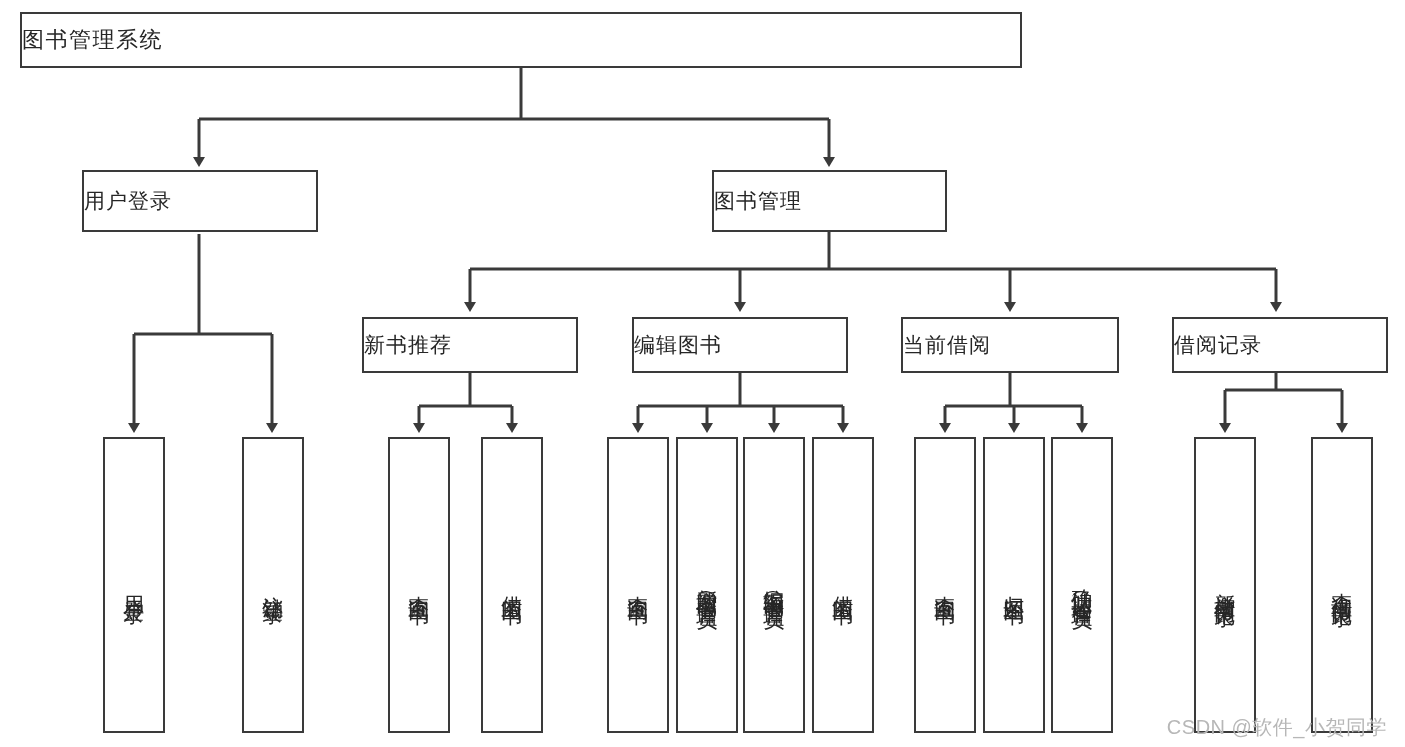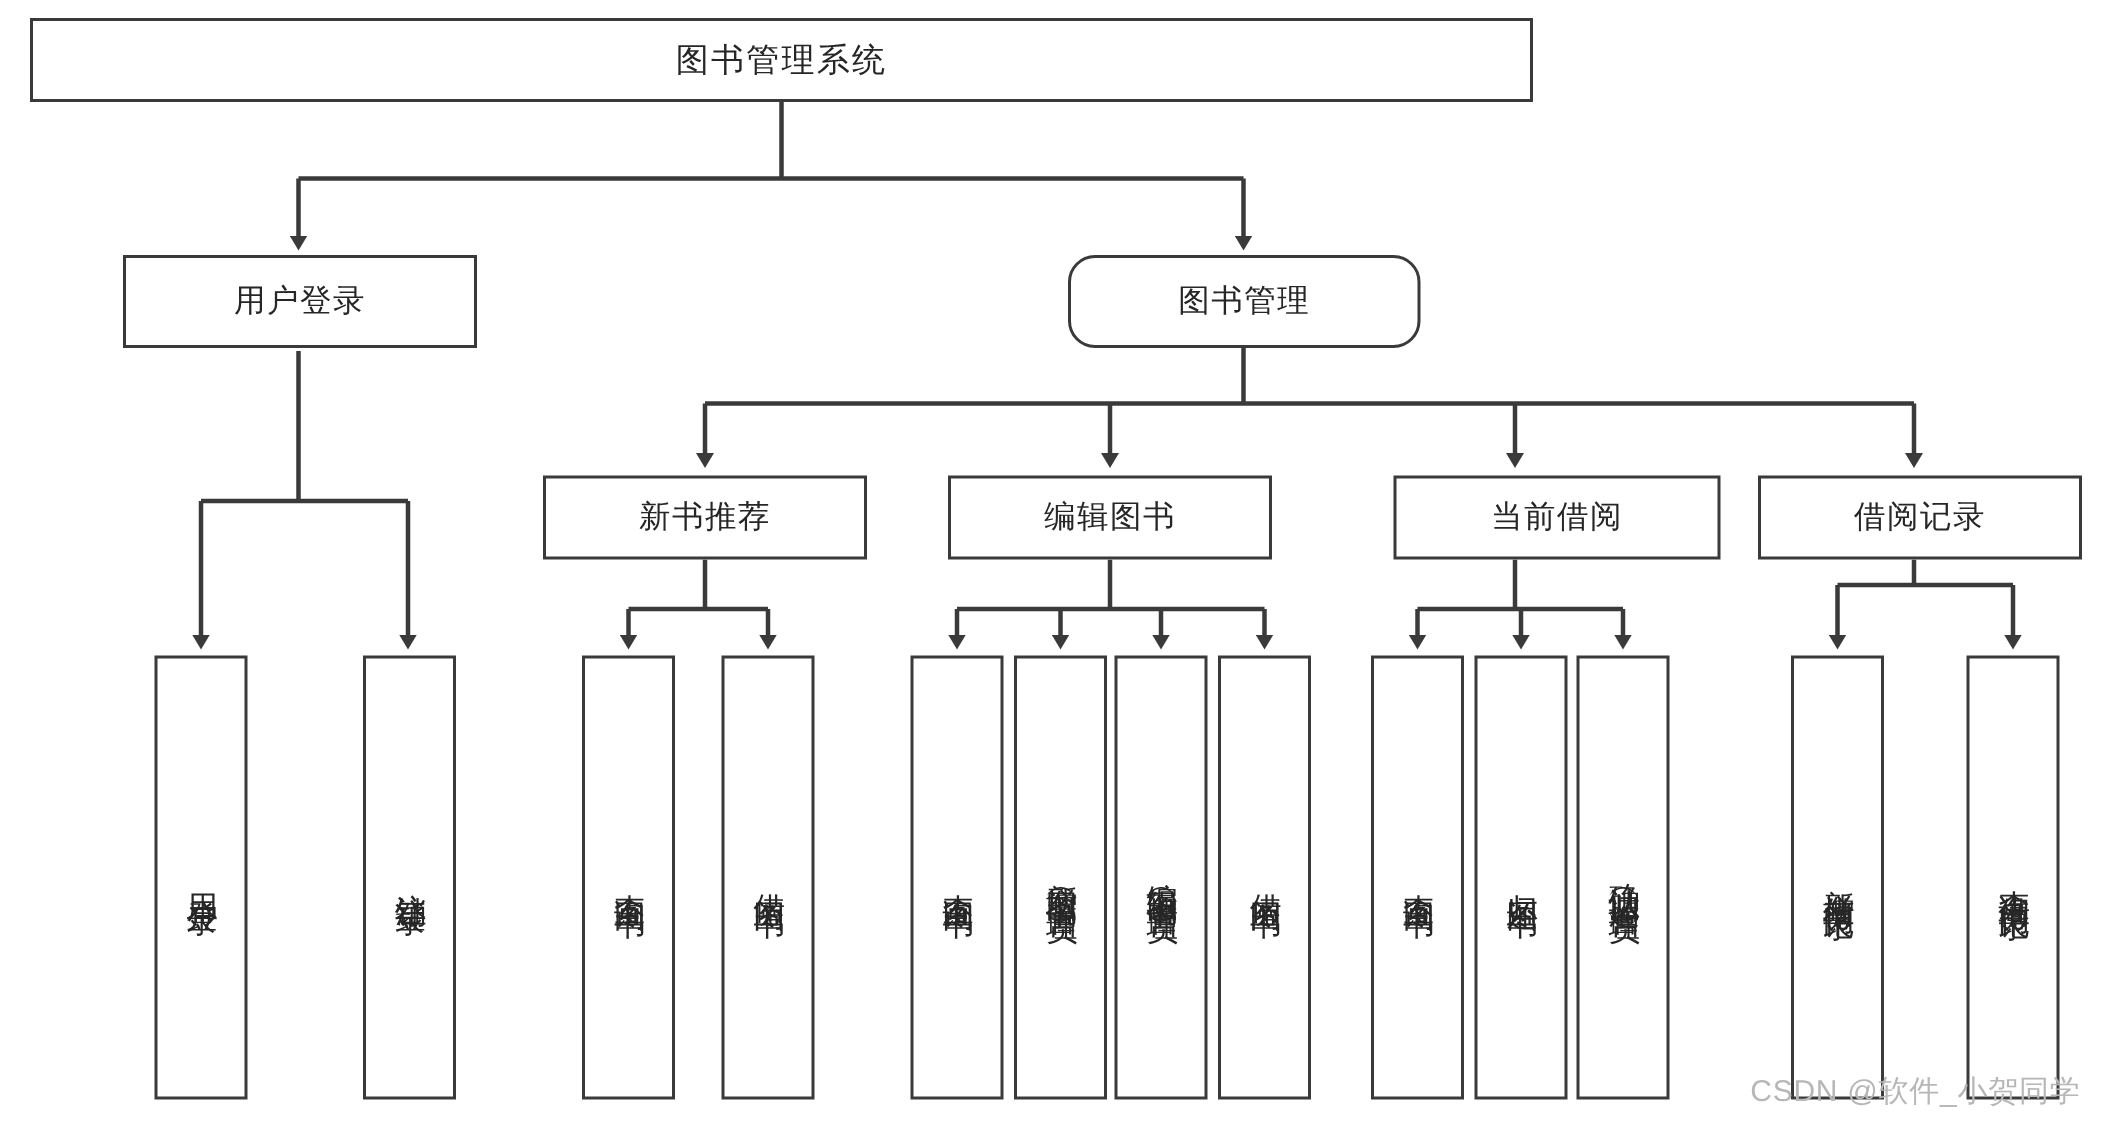--- a/index.html
+++ b/index.html
@@ -25,21 +25,20 @@
     height: 747px;
     pointer-events: none;
   }
   .node {
     position: absolute;
     box-sizing: border-box;
     border: 2px solid #3a3a3a;
     background: #ffffff;
     display: flex;
     align-items: center;
-    justify-content: center;
     color: #262626;
     line-height: 1.12;
     text-align: center;
   }
   .node.horiz {
     font-size: 21px;
     letter-spacing: 1px;
   }
   .node.root {
     font-size: 22px;
@@ -126,31 +125,31 @@
     </g>
   </svg>
 
   <div class="node root" style="left:20px; top:12px; width:1002px; height:56px;">
     <span>图书管理系统</span>
   </div>
 
   <div class="node horiz" style="left:82px; top:170px; width:236px; height:62px;">
     <span>用户登录</span>
   </div>
-  <div class="node horiz" style="left:712px; top:170px; width:235px; height:62px;border-radius:18px;">
+  <div class="node horiz" style="left:712px; top:170px; width:235px; height:62px;">
     <span>图书管理</span>
   </div>
 
   <div class="node horiz" style="left:362px; top:317px; width:216px; height:56px;">
     <span>新书推荐</span>
   </div>
   <div class="node horiz" style="left:632px; top:317px; width:216px; height:56px;">
     <span>编辑图书</span>
   </div>
-  <div class="node horiz" style="left:901px; top:317px; width:218px; height:56px;margin-left:28px;">
+  <div class="node horiz" style="left:901px; top:317px; width:218px; height:56px;">
     <span>当前借阅</span>
   </div>
   <div class="node horiz" style="left:1172px; top:317px; width:216px; height:56px;">
     <span>借阅记录</span>
   </div>
 
   <div class="node leaf" style="left:103px; top:437px; width:62px; height:296px;">
     <span class="vtext">用户登录</span>
   </div>
   <div class="node leaf" style="left:242px; top:437px; width:62px; height:296px;">

